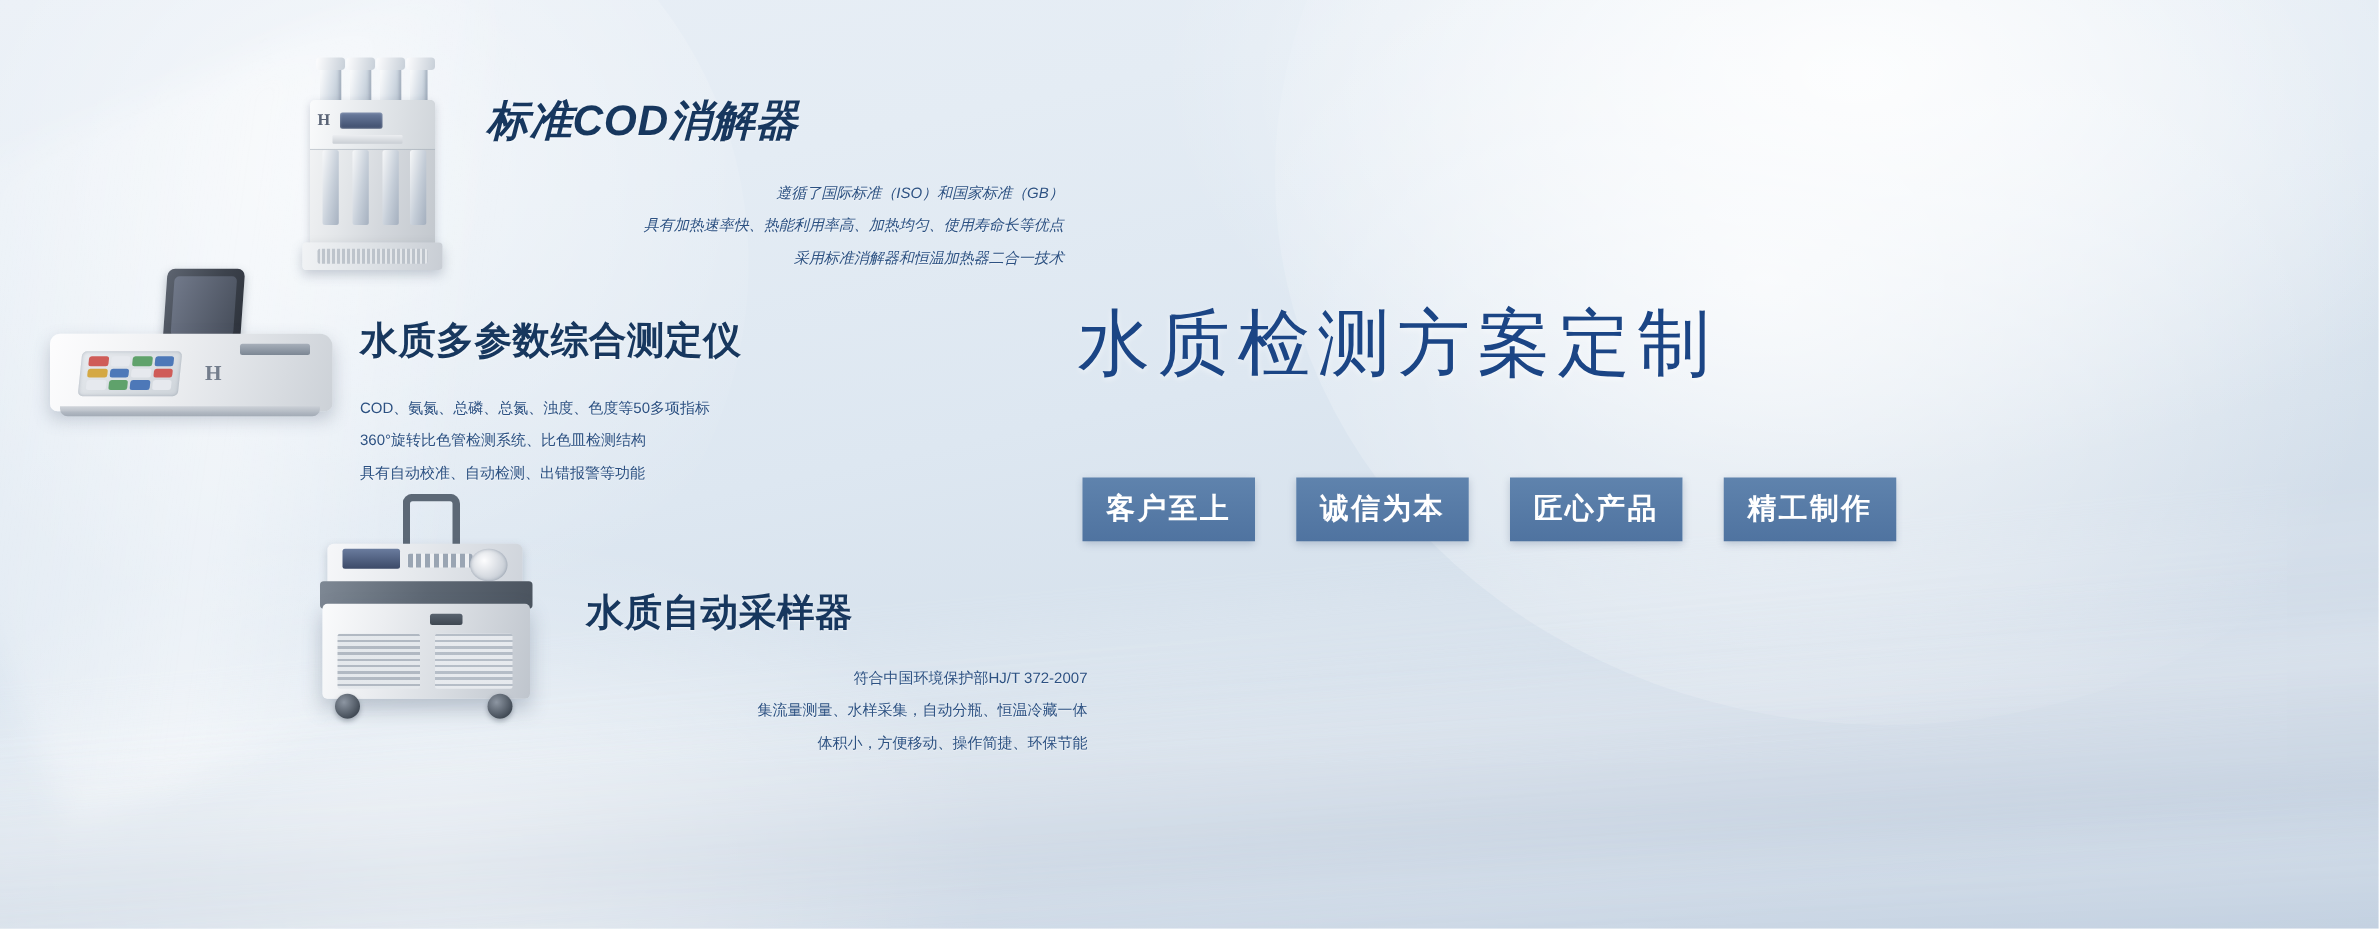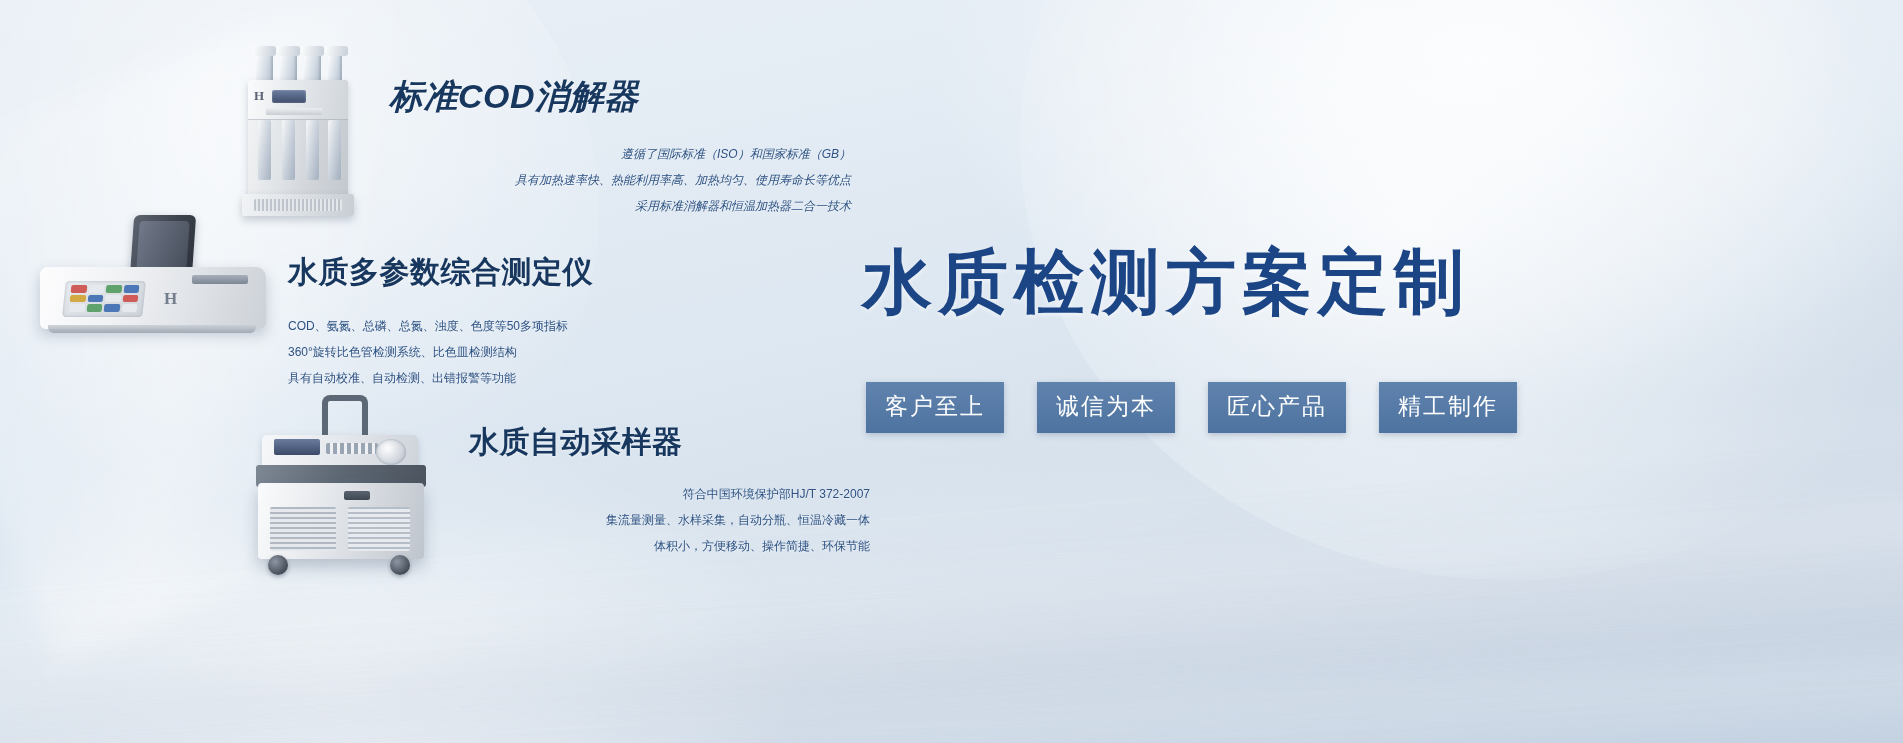--- a/index.html
+++ b/index.html
@@ -253,48 +253,48 @@
 
   #block1 { left: 389px; top: 74px; font-style: italic; }
   #block1 .ptitle { font-size: 34px; }
   #block1 .pdesc { margin-top: 21px; text-align: right; width: 462px; }
 
   #block2 { left: 288px; top: 252px; }
   #block2 .ptitle { font-size: 30px; }
   #block2 .pdesc { margin-top: 20px; text-align: left; width: 443px; }
 
   #block3 { left: 469px; top: 422px; }
-  #block3 .ptitle { font-size: 30px; }
+  #block3 .ptitle { font-size: 30px; margin-top: 48px; }
   #block3 .pdesc { margin-top: 18px; text-align: right; width: 401px; }
 
   
   #headline {
     position: absolute;
     left: 862px; top: 236px;
     width: 660px;
-    font-size: 70px;
-    font-weight: 700;
+    font-size: 58px;
+    font-weight: 400;
     letter-spacing: 6px;
     color: #1b4585;
     white-space: nowrap;
     text-shadow: 0 2px 5px rgba(255,255,255,0.55);
   }
 
   
   #badges {
     position: absolute;
     left: 866px; top: 382px;
     display: flex;
     gap: 33px;
   }
   .badge {
     background: linear-gradient(180deg, #5f83ad 0%, #4f73a0 100%);
     color: #ffffff;
     font-size: 23px;
-    font-weight: 400;
+    font-weight: 700;
     letter-spacing: 2px;
     padding: 9px 19px 11px 19px;
     white-space: nowrap;
     box-shadow: 0 2px 6px rgba(50,75,110,0.25);
   }
 </style>
 </head>
 <body>
 
 <div id="banner">

